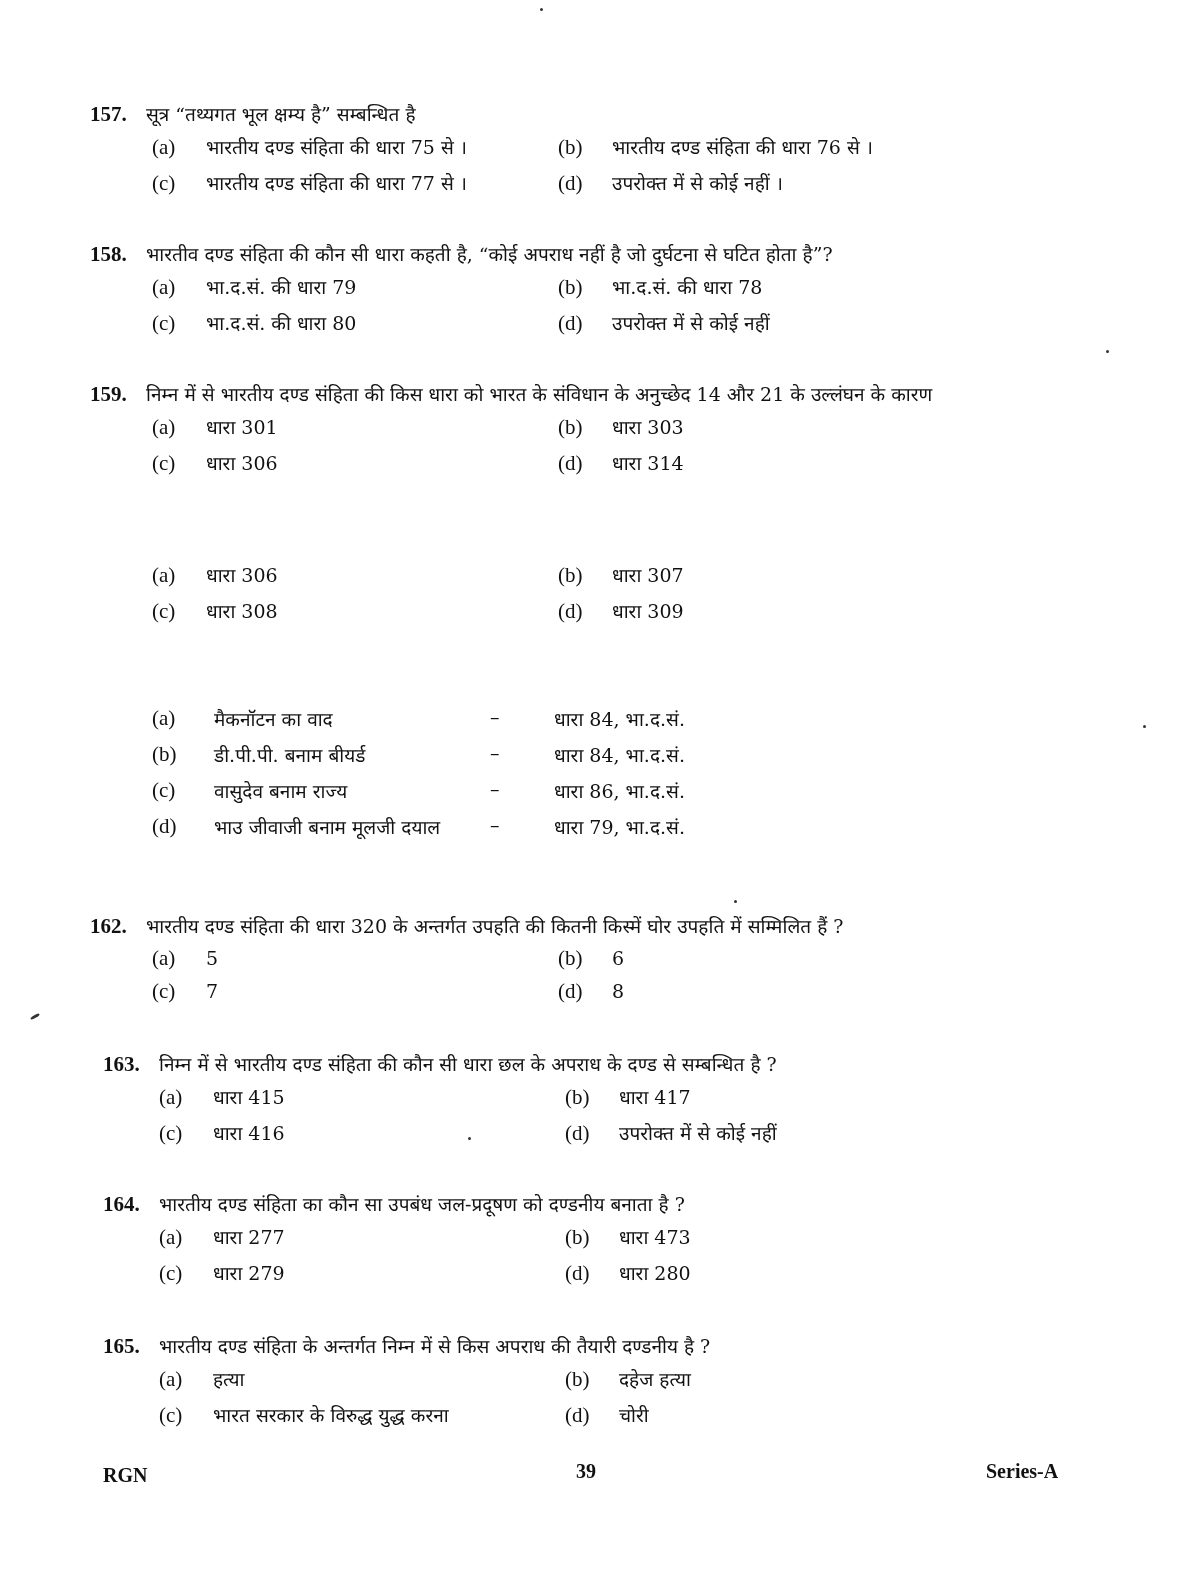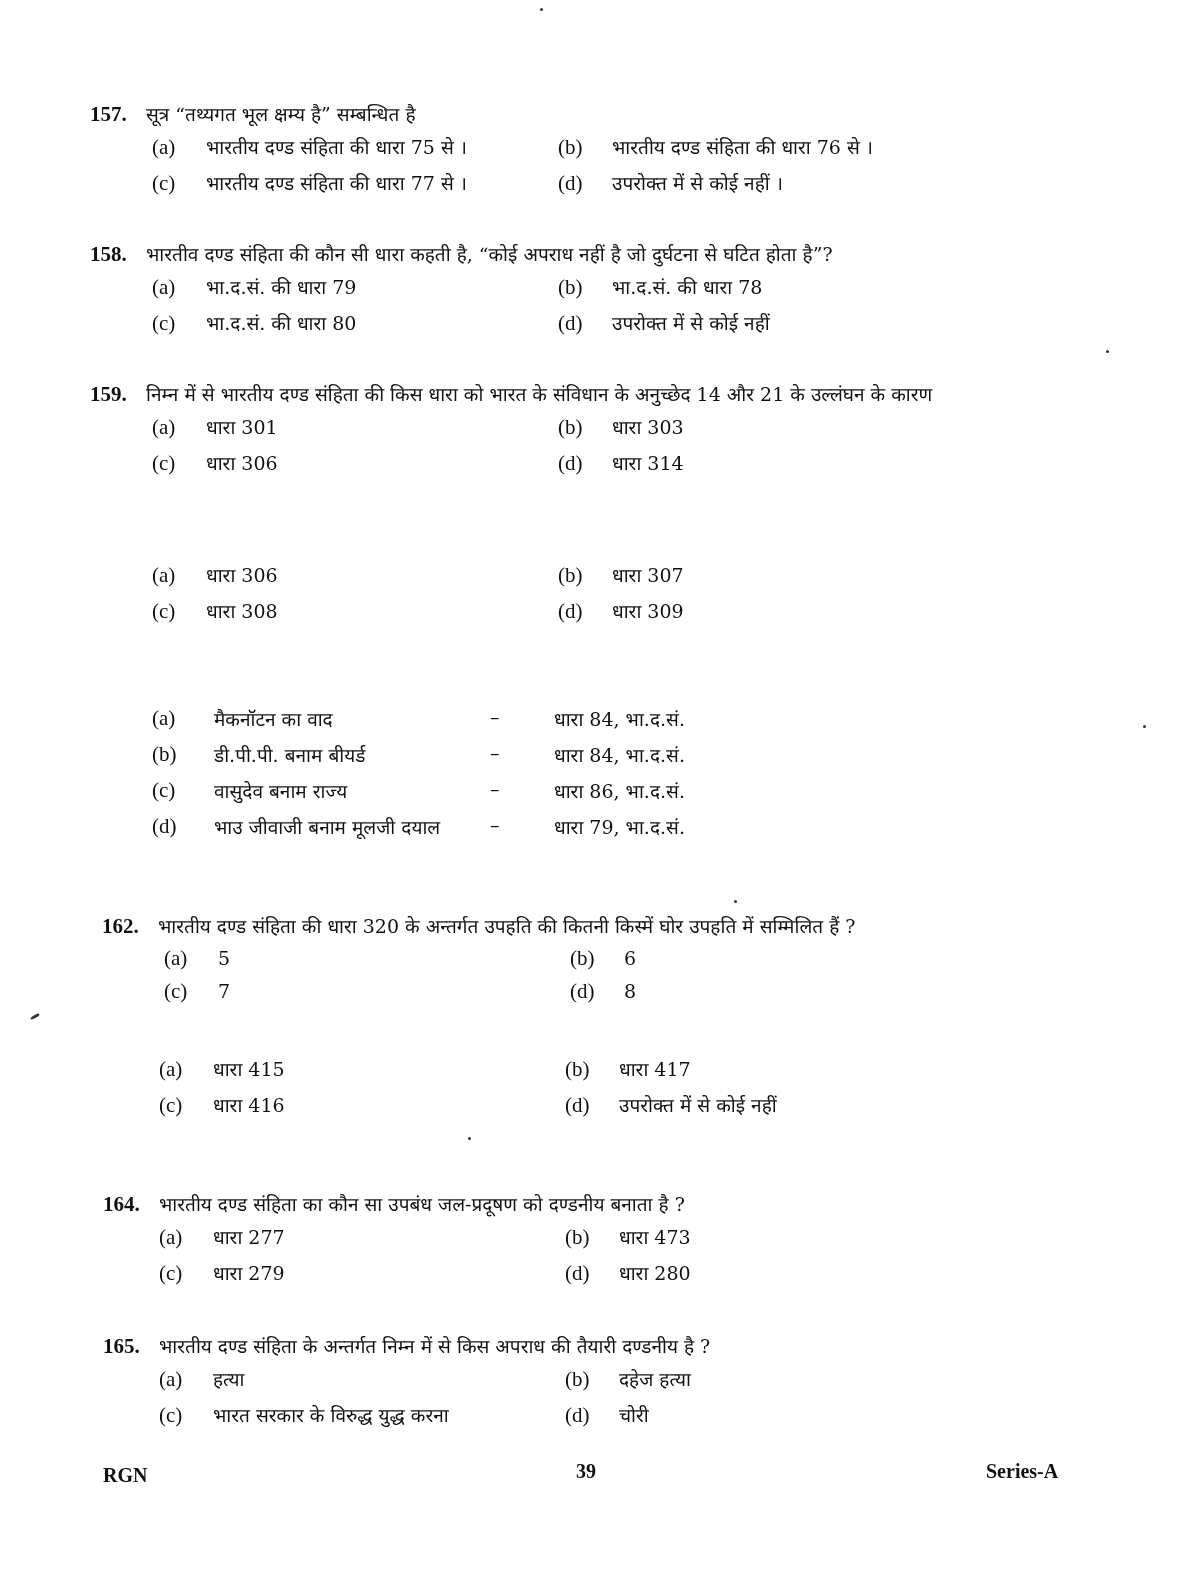--- a/index.html
+++ b/index.html
@@ -171,21 +171,21 @@
       </div>
       <div class="mrow">
         <span class="olabel">(d)</span>
         <span class="case">भाउ जीवाजी बनाम मूलजी दयाल</span>
         <span class="dash">–</span>
         <span class="sec">धारा 79, भा.द.सं.</span>
       </div>
     </div>
   </div>
 
-  <div class="q" style="top:912px;margin-left:12px;">
+  <div class="q" style="top:912px;">
     <div class="qline">
       <span class="qnum">162.</span>
       <span class="qtext">भारतीय दण्ड संहिता की धारा 320 के अन्तर्गत उपहति की कितनी किस्में घोर उपहति में सम्मिलित हैं ?</span>
     </div>
     <div class="opts">
       <div class="orow" style="height:33px;">
         <div class="opt left">
             <span class="olabel">(a)</span>
             <span class="otext">5</span>
           </div>
@@ -201,20 +201,24 @@
           </div>
         <div class="opt right">
             <span class="olabel">(d)</span>
             <span class="otext">8</span>
           </div>
       </div>
     </div>
   </div>
 
   <div class="q" style="top:1050px; left:103px;">
+    <div class="qline">
+      <span class="qnum">163.</span>
+      <span class="qtext">निम्न में से भारतीय दण्ड संहिता की कौन सी धारा छल के अपराध के दण्ड से सम्बन्धित है ?</span>
+    </div>
     <div class="opts">
       <div class="orow">
         <div class="opt left" style="left:56px;">
             <span class="olabel">(a)</span>
             <span class="otext">धारा 415</span>
           </div>
         <div class="opt right" style="left:462px;">
             <span class="olabel">(b)</span>
             <span class="otext">धारा 417</span>
           </div>

